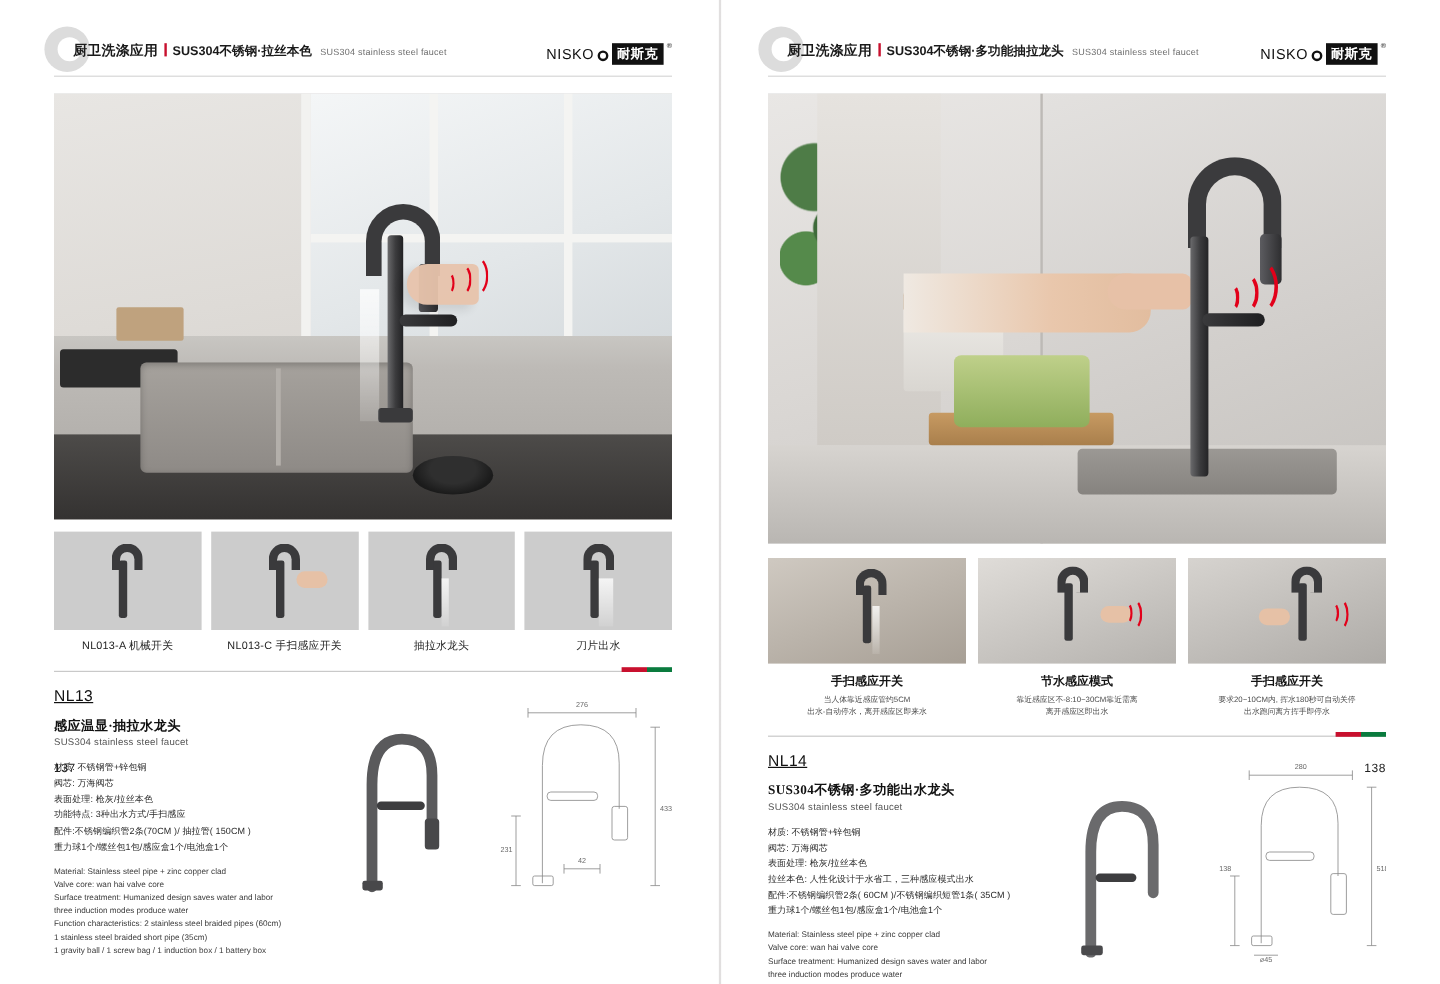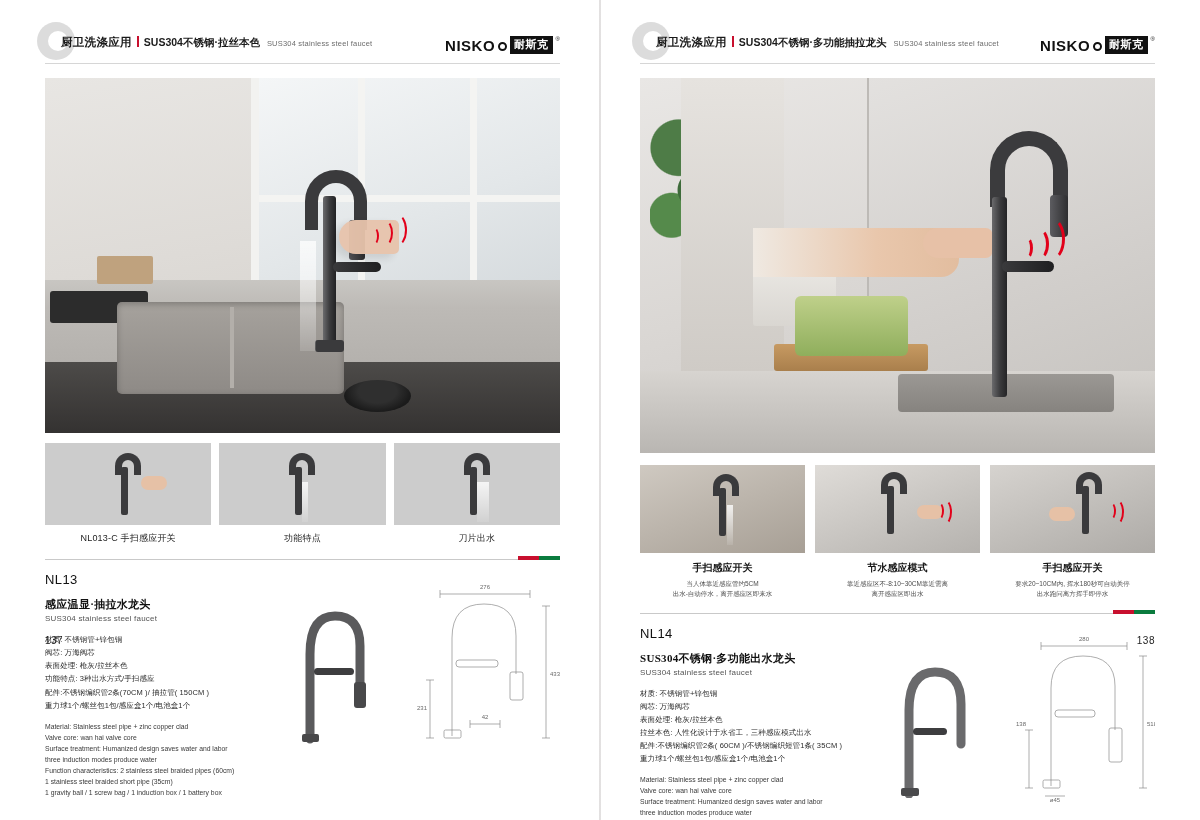--- a/index.html
+++ b/index.html
@@ -88,22 +88,22 @@
     letter-spacing: .2px;
   }
   .brand {
     position: absolute;
     right: 0; bottom: 9px;
     display: flex;
     align-items: center;
     gap: 3px;
   }
   .brand-nisko {
-    font-size: 15px;
-    font-weight: bold;
+    font-size: 12px;
+    font-weight: normal;
     letter-spacing: .5px;
     color: #111;
   }
   .brand-dot {
     display: inline-block;
     width: 9px; height: 9px;
     border-radius: 50%;
     border: 2px solid #111;
     position: relative; top: 1px;
   }
@@ -388,20 +388,21 @@
     position: relative;
     margin-top: 12px;
     display: flex;
   }
   .spec-text { width: 250px; }
   .code {
     font-size: 13px;
     color: #111;
     letter-spacing: .4px;
     margin-bottom: 10px;
+    text-decoration: underline;
   }
   .title-cn {
     font-size: 11px;
     font-weight: bold;
     color: #111;
     letter-spacing: .3px;
     font-family: Liberation Serif, serif;
   }
   .title-en {
     font-size: 8px;
@@ -494,38 +495,47 @@
       <div class="k-water"></div>
       <div class="k-hand"></div>
       <div class="wave" style="left:63%;top:42%;width:10px;height:18px;"></div>
       <div class="wave" style="left:64.5%;top:40%;width:16px;height:26px;"></div>
       <div class="wave" style="left:66%;top:38%;width:22px;height:34px;"></div>
       <div class="bowl"></div>
     </div>
 
     <div class="thumbs">
       <div class="thumb">
+        <div class="img th1">
+          <div class="mini-fauc">
+              <div class="ma"></div>
+              <div class="mn"></div>
+            </div>
+        </div>
+        <div class="cap">NL013-A  机械开关</div>
+      </div>
+      <div class="thumb">
         <div class="img th2">
           <div class="mini-fauc">
               <div class="ma"></div>
               <div class="mn"></div>
             </div>
           <div class="mini-hand"></div>
         </div>
         <div class="cap">NL013-C  手扫感应开关</div>
       </div>
       <div class="thumb">
         <div class="img th3">
           <div class="mini-fauc">
               <div class="ma"></div>
               <div class="mn"></div>
             </div>
           <div class="mini-stream"></div>
         </div>
-        <div class="cap">功能特点</div>
+        <div class="cap">抽拉水龙头</div>
       </div>
       <div class="thumb">
         <div class="img th4">
           <div class="mini-fauc">
               <div class="ma"></div>
               <div class="mn"></div>
             </div>
           <div class="mini-stream" style="width:12px;"></div>
         </div>
         <div class="cap">刀片出水</div>

